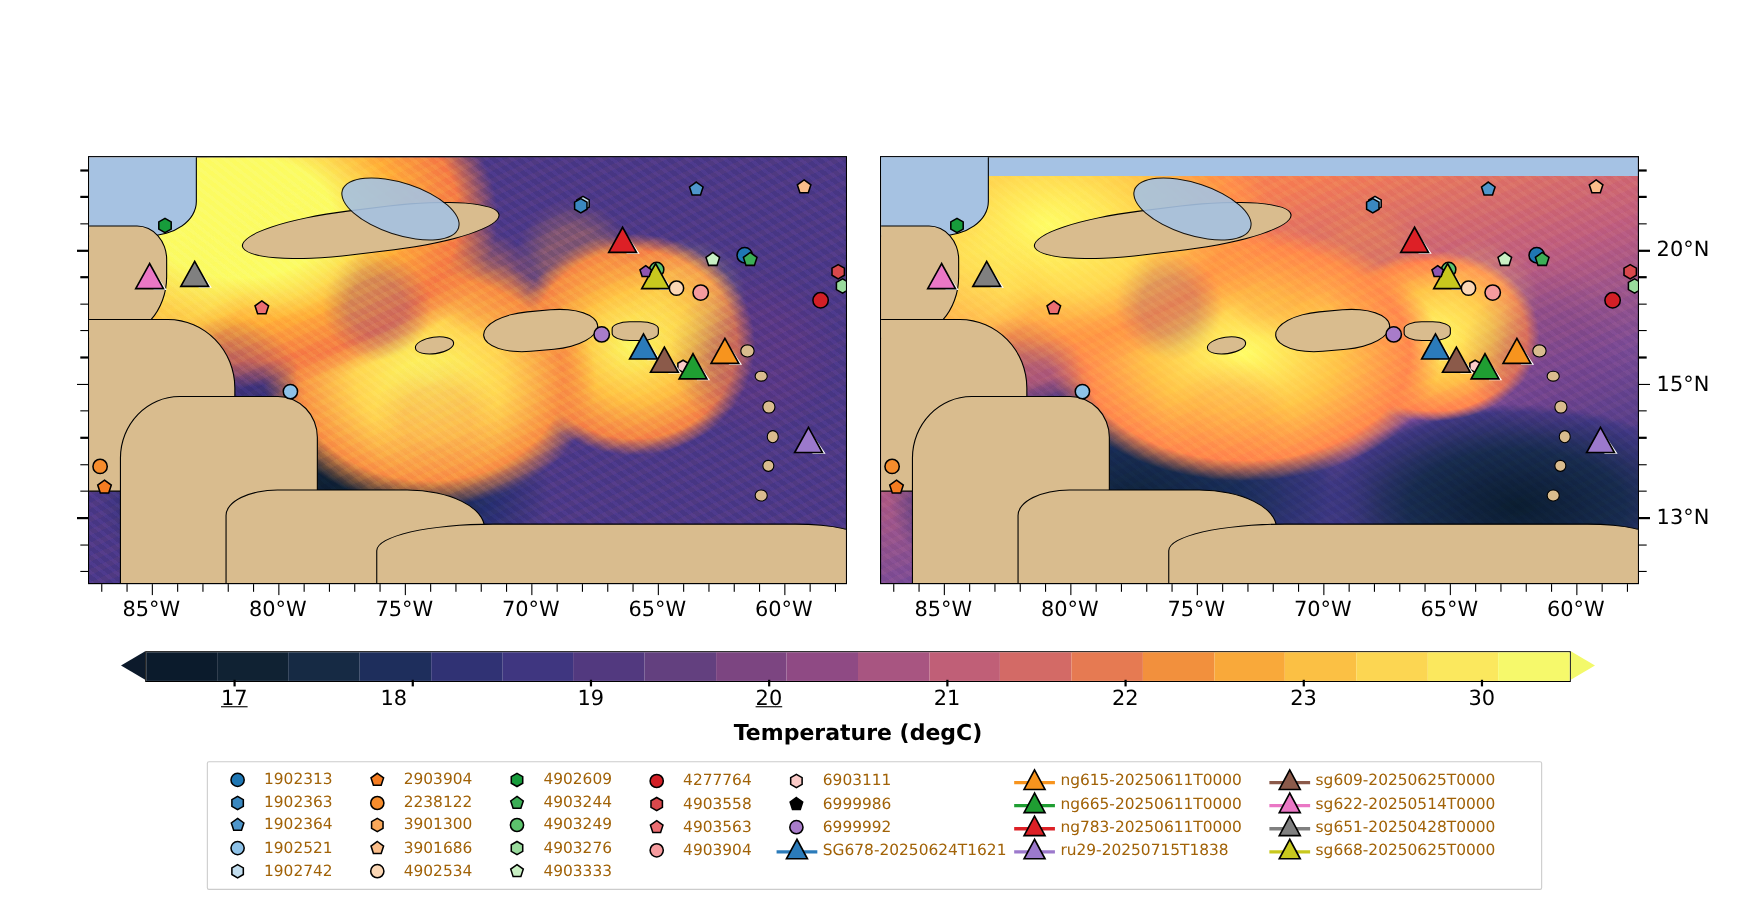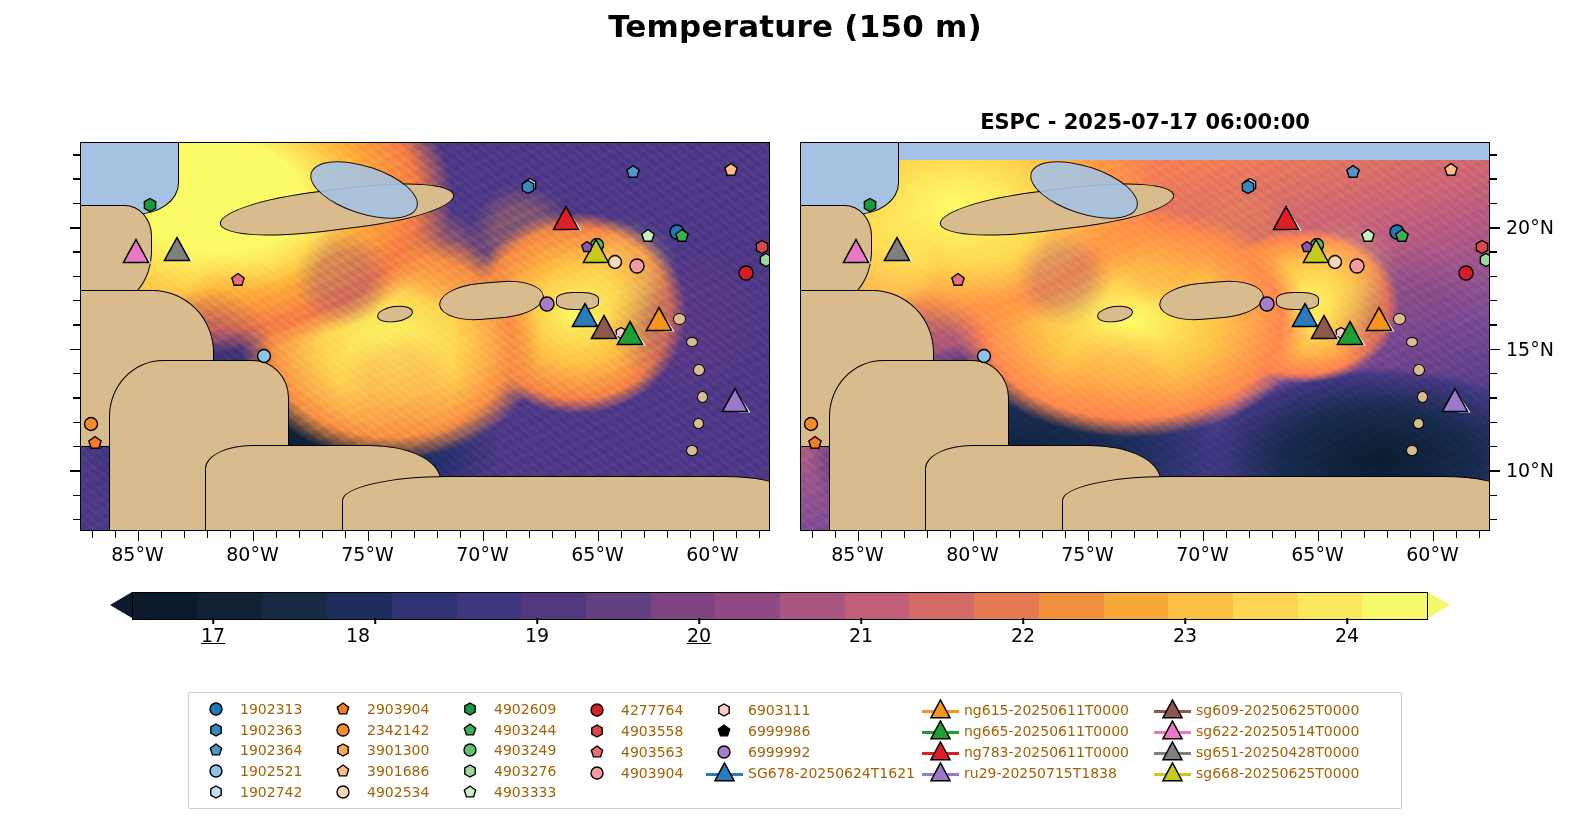--- a/index.html
+++ b/index.html
@@ -205,21 +205,20 @@
     font-size: 14px;
     color: #a16207;
     white-space: nowrap;
   }
 </style>
 </head>
 <body>
 
 <div class="figure">
 
-  <div class="main-title">Temperature (150 m)</div>
 
   <div class="panel rtofs" id="panel-rtofs" style="left:80px; top:142px; width:690px; height:389px;">
     <div class="map-frame">
       <div class="ocean-layer">
         <div class="sst-base"></div>
         <div class="sst-mottle"></div>
         <div class="sst-swirl"></div>
       </div>
       <div class="land-layer">
 
@@ -464,21 +463,20 @@
         <div class="tick tick-y" style="top: 158.031px; left: -7px;"></div>
         <div class="tick tick-y" style="top: 133.719px; left: -7px;"></div>
         <div class="tick tick-y" style="top: 109.406px; left: -7px;"></div>
         <div class="tick tick-y" style="top: 60.7812px; left: -7px;"></div>
         <div class="tick tick-y" style="top: 36.4688px; left: -7px;"></div>
         <div class="tick tick-y" style="top: 12.1562px; left: -7px;"></div>
       </div>
   </div>
 
   <div class="panel espc" id="panel-espc" style="left:800px; top:142px; width:690px; height:389px;">
-    <div class="panel-title">ESPC - 2025-07-17 06:00:00</div>
     <div class="map-frame">
       <div class="ocean-layer">
         <div class="sst-base" style="background:
              radial-gradient(ellipse 30% 34% at 22% 16%, #fbfb6e 0%, #fdd152 45%, #f49a46 78%, transparent 100%),
              radial-gradient(ellipse 26% 30% at 48% 46%, #fbfb6e 0%, #fcc44d 48%, #f18b4c 84%, transparent 100%),
              radial-gradient(ellipse 14% 20% at 73% 42%, #fbfb6e 0%, #fcc24c 55%, #ef854e 88%, transparent 100%),
              radial-gradient(ellipse 32% 30% at 33% 80%, #11223a 0%, #1d2b56 45%, #3c3579 80%, transparent 100%),
              radial-gradient(ellipse 26% 24% at 84% 82%, #0d1c30 0%, #1a294c 55%, #43367c 92%, transparent 100%),
              linear-gradient(162deg, #f0954c 0%, #e58152 24%, #b65f79 46%, #7b4c8d 64%, #46367e 82%, #16263f 100%);"></div>
         <div class="sst-mottle" style="opacity:0.6;"></div>
@@ -702,21 +700,21 @@
         <div class="tick tick-x" style="left: 563.5px; top: 389px;"></div>
         <div class="tick tick-x" style="left: 586.5px; top: 389px;"></div>
         <div class="tick tick-x" style="left: 609.5px; top: 389px;"></div>
         <div class="tick tick-x" style="left: 655.5px; top: 389px;"></div>
         <div class="tick tick-x" style="left: 678.5px; top: 389px;"></div>
         <div class="tick tick-y major" style="top: 85.0938px; left: 690px;"></div>
         <div class="axis-label ylab-right" style="top: 85.0938px; left: 706px; transform: translateY(-50%);">20°N</div>
         <div class="tick tick-y major" style="top: 206.656px; left: 690px;"></div>
         <div class="axis-label ylab-right" style="top: 206.656px; left: 706px; transform: translateY(-50%);">15°N</div>
         <div class="tick tick-y major" style="top: 328.219px; left: 690px;"></div>
-        <div class="axis-label ylab-right" style="top: 328.219px; left: 706px; transform: translateY(-50%);">10°N</div>
+        <div class="axis-label ylab-right" style="top: 328.219px; left: 706px; transform: translateY(-50%);">13°N</div>
         <div class="tick tick-y" style="top: 376.844px; left: 690px;"></div>
         <div class="tick tick-y" style="top: 352.531px; left: 690px;"></div>
         <div class="tick tick-y" style="top: 303.906px; left: 690px;"></div>
         <div class="tick tick-y" style="top: 279.594px; left: 690px;"></div>
         <div class="tick tick-y" style="top: 255.281px; left: 690px;"></div>
         <div class="tick tick-y" style="top: 230.969px; left: 690px;"></div>
         <div class="tick tick-y" style="top: 182.344px; left: 690px;"></div>
         <div class="tick tick-y" style="top: 158.031px; left: 690px;"></div>
         <div class="tick tick-y" style="top: 133.719px; left: 690px;"></div>
         <div class="tick tick-y" style="top: 109.406px; left: 690px;"></div>
@@ -760,22 +758,23 @@
         <div class="cbar-ticklabel" style="left: 427px;">19</div>
         <div class="cbar-tick" style="left: 589px;"></div>
         <div class="cbar-ticklabel" style="left: 589px; text-decoration: underline;">20</div>
         <div class="cbar-tick" style="left: 751px;"></div>
         <div class="cbar-ticklabel" style="left: 751px;">21</div>
         <div class="cbar-tick" style="left: 913px;"></div>
         <div class="cbar-ticklabel" style="left: 913px;">22</div>
         <div class="cbar-tick" style="left: 1075px;"></div>
         <div class="cbar-ticklabel" style="left: 1075px;">23</div>
         <div class="cbar-tick" style="left: 1237px;"></div>
-        <div class="cbar-ticklabel" style="left: 1237px;">24</div>
+        <div class="cbar-ticklabel" style="left: 1237px;">30</div>
       </div>
+    <div class="cbar-label">Temperature (degC)</div>
   </div>
 
 
   <div class="legend-box">
     <div class="legend-cols" id="legend-cols">
         <div class="legend-col c1">
           <div class="legend-entry">
             <span class="legend-sym">
               <svg width="16" height="16" viewBox="0 0 16 16">
                 <circle cx="8" cy="8" r="6" fill="#1f77b4" stroke="#000" stroke-width="1.4"></circle>
@@ -824,21 +823,21 @@
               </svg>
             </span>
             <span class="legend-text">2903904</span>
           </div>
           <div class="legend-entry">
             <span class="legend-sym">
               <svg width="16" height="16" viewBox="0 0 16 16">
                 <circle cx="8" cy="8" r="6" fill="#f68c2c" stroke="#000" stroke-width="1.4"></circle>
               </svg>
             </span>
-            <span class="legend-text">2342142</span>
+            <span class="legend-text">2238122</span>
           </div>
           <div class="legend-entry">
             <span class="legend-sym">
               <svg width="16" height="16" viewBox="0 0 16 16">
                 <polygon points="8.00,2.00 13.20,5.00 13.20,11.00 8.00,14.00 2.80,11.00 2.80,5.00" fill="#faa85a" stroke="#000" stroke-width="1.4"></polygon>
               </svg>
             </span>
             <span class="legend-text">3901300</span>
           </div>
           <div class="legend-entry">

